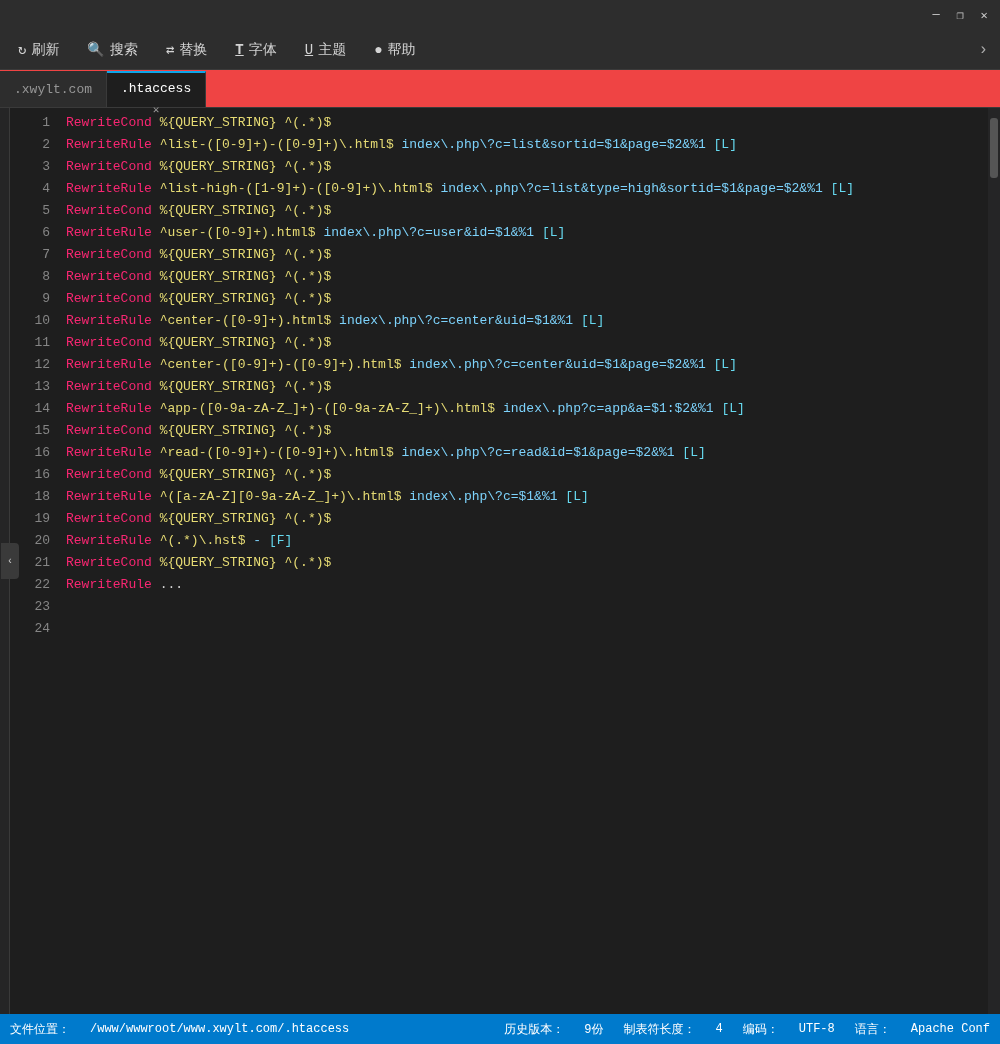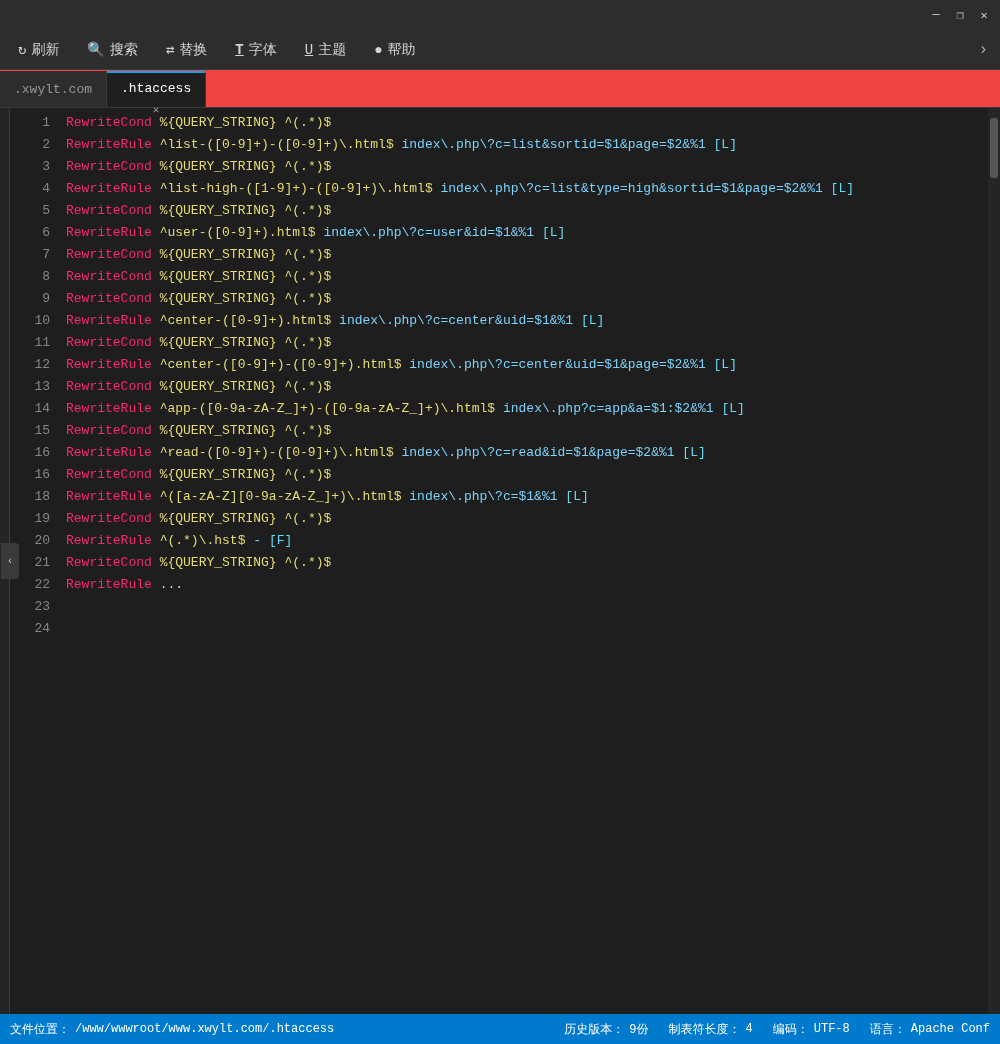--- a/index.html
+++ b/index.html
@@ -184,21 +184,21 @@
       display: flex;
       align-items: center;
       padding: 0 10px;
       font-size: 12px;
       color: #ffffff;
       gap: 20px;
     }
     .status-item {
       display: flex;
       align-items: center;
-      gap: 5px;
+      gap: 20px;
       white-space: nowrap;
     }
     .status-spacer {
       flex: 1;
     }
 
     
     .scrollbar-track {
       width: 12px;
       background: #252526;

